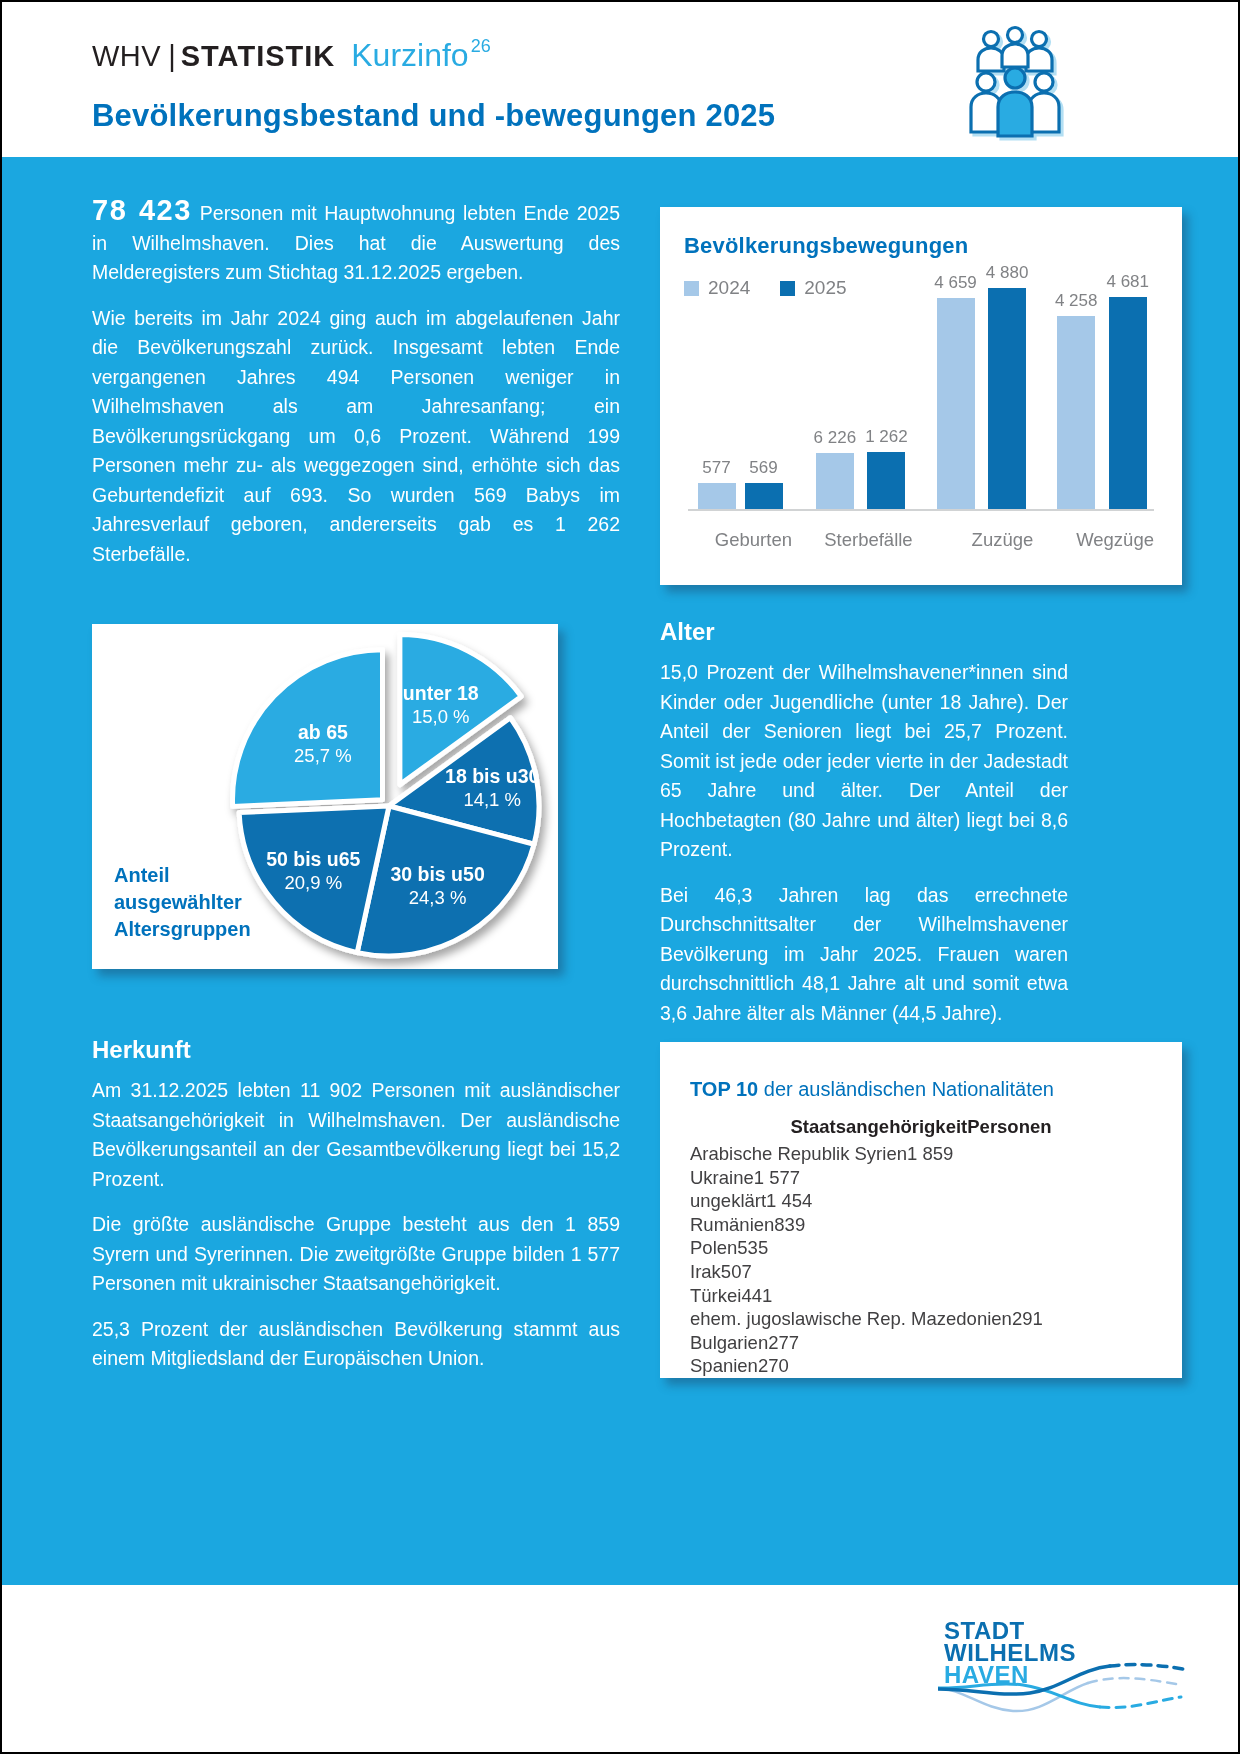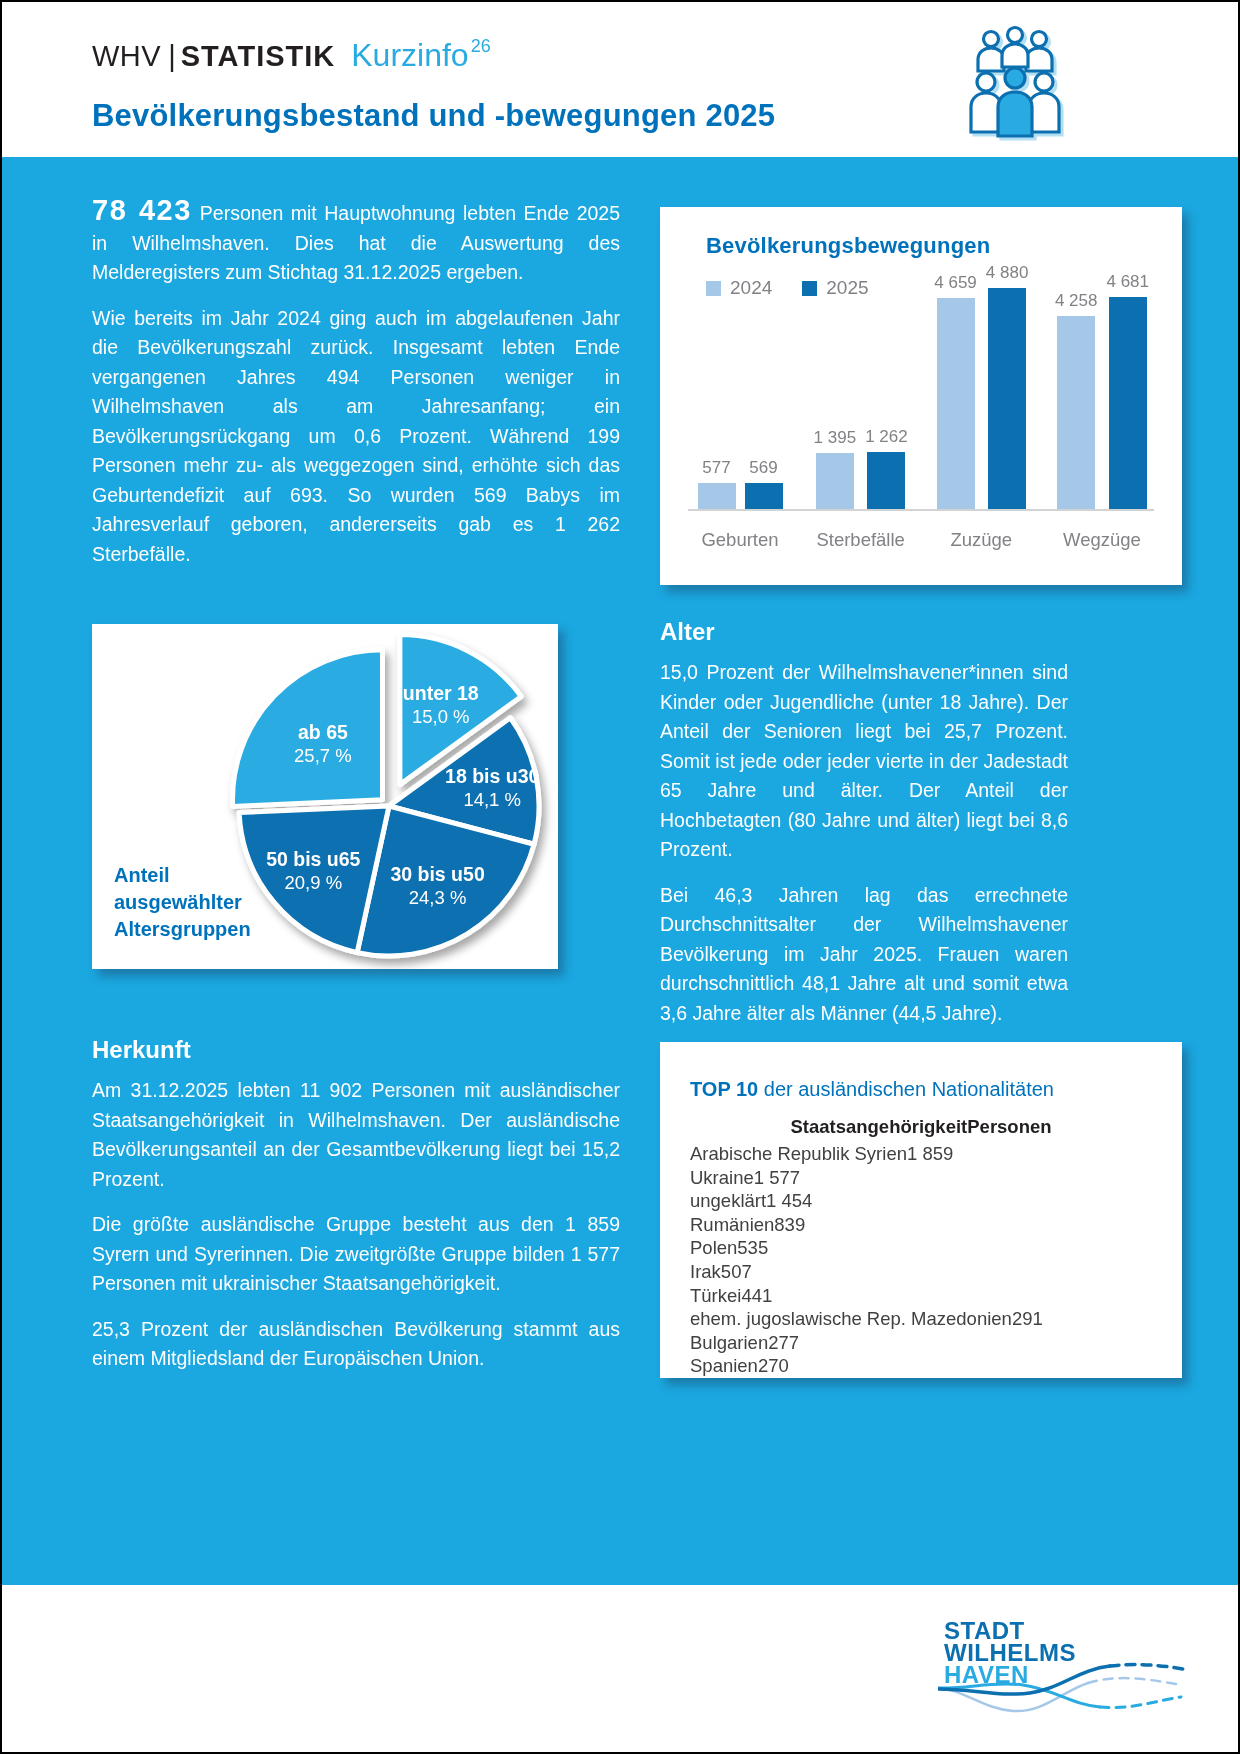--- a/index.html
+++ b/index.html
@@ -22,32 +22,32 @@
 
   
   .card{position:absolute;background:#fff;box-shadow:6px 7px 9px rgba(30,40,70,.35)}
 
   
   .intro{position:absolute;left:90px;top:194px;width:528px;color:#fff}
   .intro p, .txt p{font-size:19.5px;line-height:29.5px;text-align:justify;margin-bottom:16px}
   .lead-number{font-size:29px;font-weight:700;letter-spacing:1.5px;margin-right:8px}
 
   
-  .bar-card{left:658px;top:205px;width:522px;height:378px;padding:26px 46px}
+  .bar-card{left:658px;top:205px;width:522px;height:378px;padding:26px 24px}
   .bar-title{font-size:22px;font-weight:700;color:#0072bc;letter-spacing:.2px}
   .legend{display:flex;gap:30px;margin-top:18px}
   .legend-item{display:flex;align-items:center;gap:9px;color:#808285;font-size:19px}
   .legend-swatch{width:15px;height:15px;display:inline-block}
   .bar-plot{position:absolute;left:28px;right:28px;bottom:74px;height:236px;display:flex;justify-content:space-between;border-bottom:2px solid #d1d3d4}
   .bar-group{width:104px;display:flex;justify-content:center;align-items:flex-end;gap:9px;height:100%}
   .bar-wrap{display:flex;flex-direction:column;justify-content:flex-end;align-items:center}
   .bar-label{font-size:17px;color:#808285;margin-bottom:5px;white-space:nowrap}
   .bar{width:38px}
   .bar-cats{position:absolute;left:28px;right:28px;bottom:34px;display:flex;justify-content:space-between}
-  .bar-cat{width:104px;text-align:center;font-size:18.5px;color:#808285}
+  .bar-cat{width:104px;text-align:right;font-size:18.5px;color:#808285}
 
   
   .pie-card{left:90px;top:622px;width:466px;height:345px}
   .pie-svg{position:absolute;left:0;top:0}
   .pie-caption{position:absolute;left:22px;top:238px;width:175px;font-size:20px;font-weight:700;color:#0072bc;line-height:27px}
   .pie-name{font-size:19.5px;font-weight:700;fill:#fff}
   .pie-pct{font-size:18.5px;fill:#fff}
 
   
   .txt{position:absolute;color:#fff}
@@ -123,21 +123,21 @@
             <div class="bar-label">577</div>
             <div class="bar" style="height: 26px; background: rgb(165, 200, 232);"></div>
           </div>
           <div class="bar-wrap">
             <div class="bar-label">569</div>
             <div class="bar" style="height: 26px; background: rgb(11, 111, 176);"></div>
           </div>
         </div>
         <div class="bar-group">
           <div class="bar-wrap">
-            <div class="bar-label">1 395</div>
+            <div class="bar-label">6 226</div>
             <div class="bar" style="height: 56px; background: rgb(165, 200, 232);"></div>
           </div>
           <div class="bar-wrap">
             <div class="bar-label">1 262</div>
             <div class="bar" style="height: 57px; background: rgb(11, 111, 176);"></div>
           </div>
         </div>
         <div class="bar-group">
           <div class="bar-wrap">
             <div class="bar-label">4 659</div>

